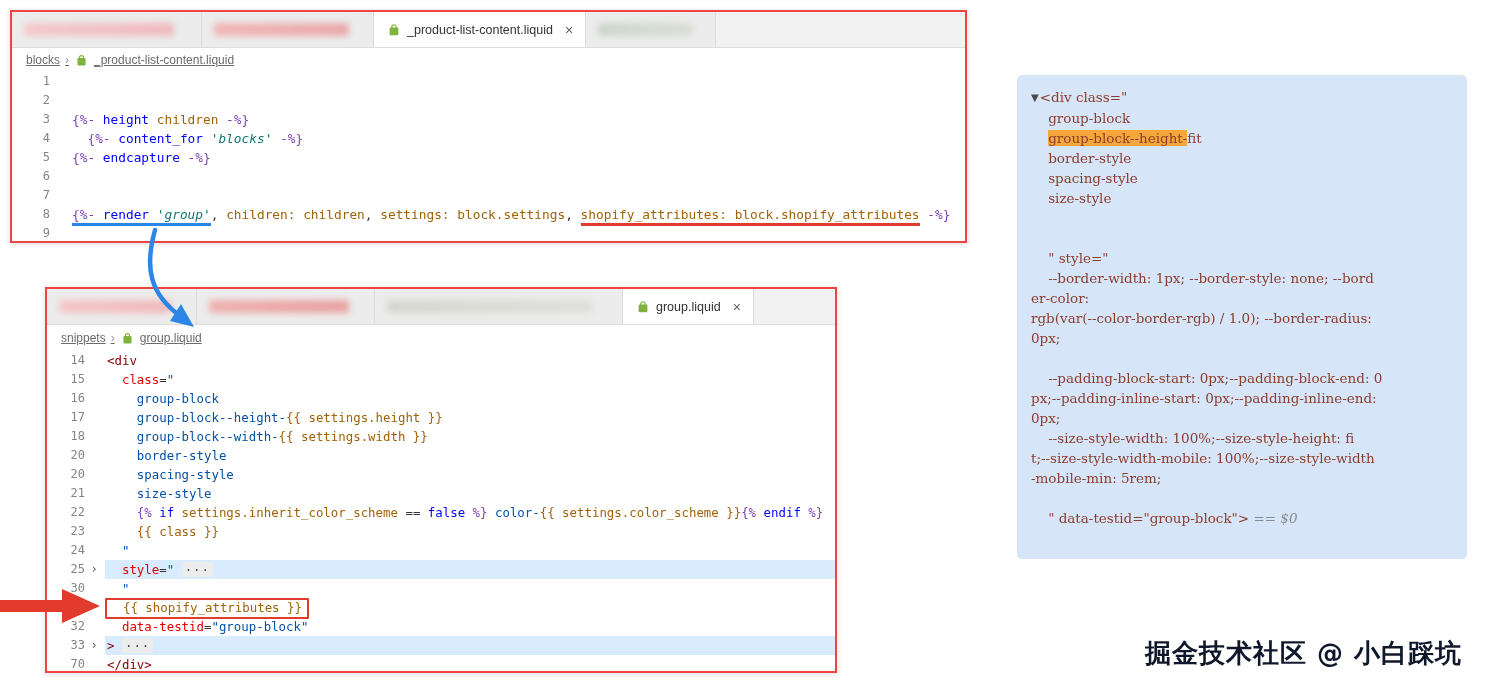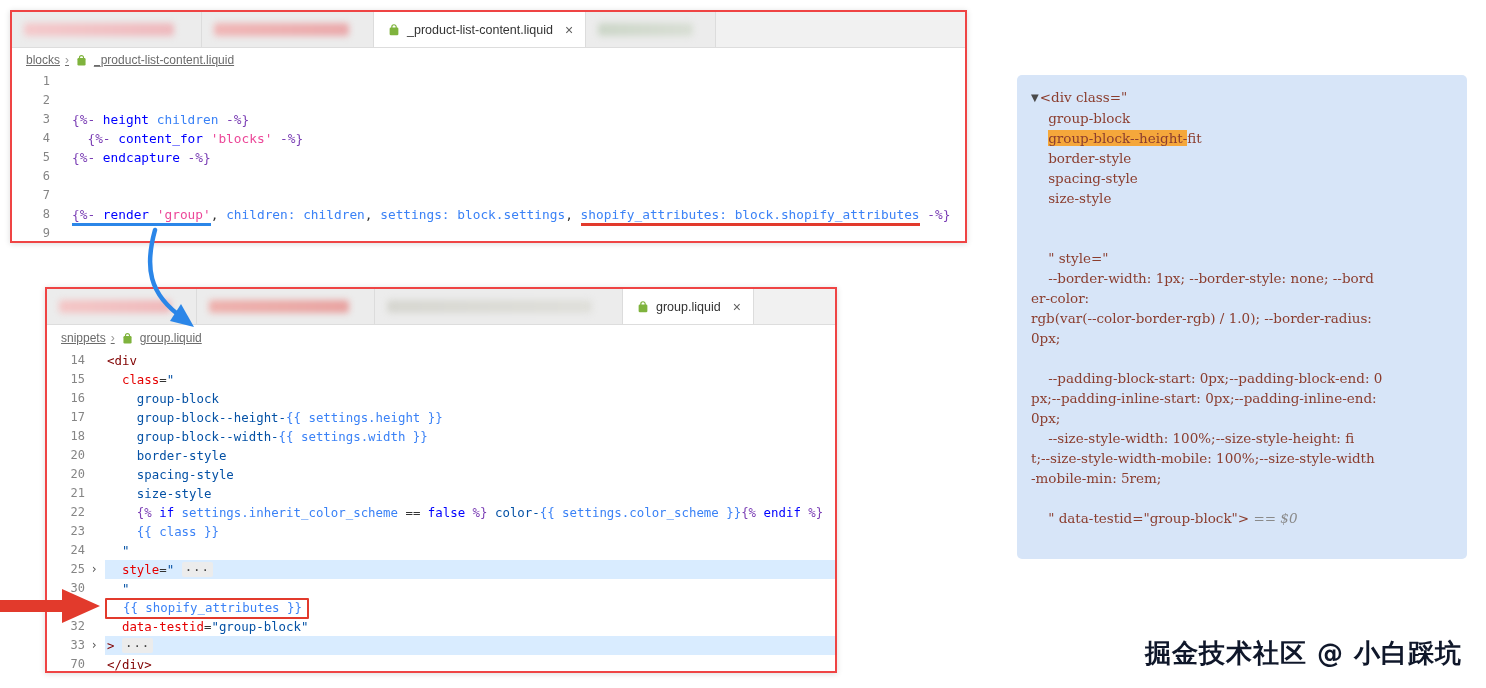--- a/index.html
+++ b/index.html
@@ -31,22 +31,22 @@
   .editor2 .code { font-size: 12.4px; }
   .codeline { display: flex; height: 19px; }
   .gutter { flex: none; width: 58px; display: flex; align-items: center; }
   .lnum { display: inline-block; width: 38px; text-align: right; color: #858585; font-size: 12px; }
   .chev { display: inline-block; width: 18px; text-align: center; color: #555; font-size: 12px; }
   .content { flex: 1; white-space: pre; padding-left: 2px; }
   .row-blue .content { background: #d9ecff; }
 
   .tok-d   { color: #7b3fb5; }
   .tok-k   { color: #0000ff; }
-  .tok-s   { color: #ec4899; }
-  .tok-v   { color: #3b82f6; }
+  .tok-s   { color: #0f766e; font-style: italic; }
+  .tok-v   { color: #a16207; }
   .tok-tag { color: #800000; }
   .tok-a   { color: #e50000; }
   .tok-val { color: #0451a5; }
   .tok-p   { color: #333; }
   .tok-fold{ color: #444; background: #ececec; border-radius: 2px; padding: 0 3px; letter-spacing: 1px; }
   .u-blue { border-bottom: 3px solid #2b86e8; padding-bottom: 1px; }
   .u-red  { border-bottom: 3px solid #e23a2c; padding-bottom: 1px; }
   .red-box { display: inline-block; border: 2px solid #e23a2c; border-radius: 1px; padding: 0 5px 1px 1px; margin-left: -2px; line-height: 16px; }
 
   

